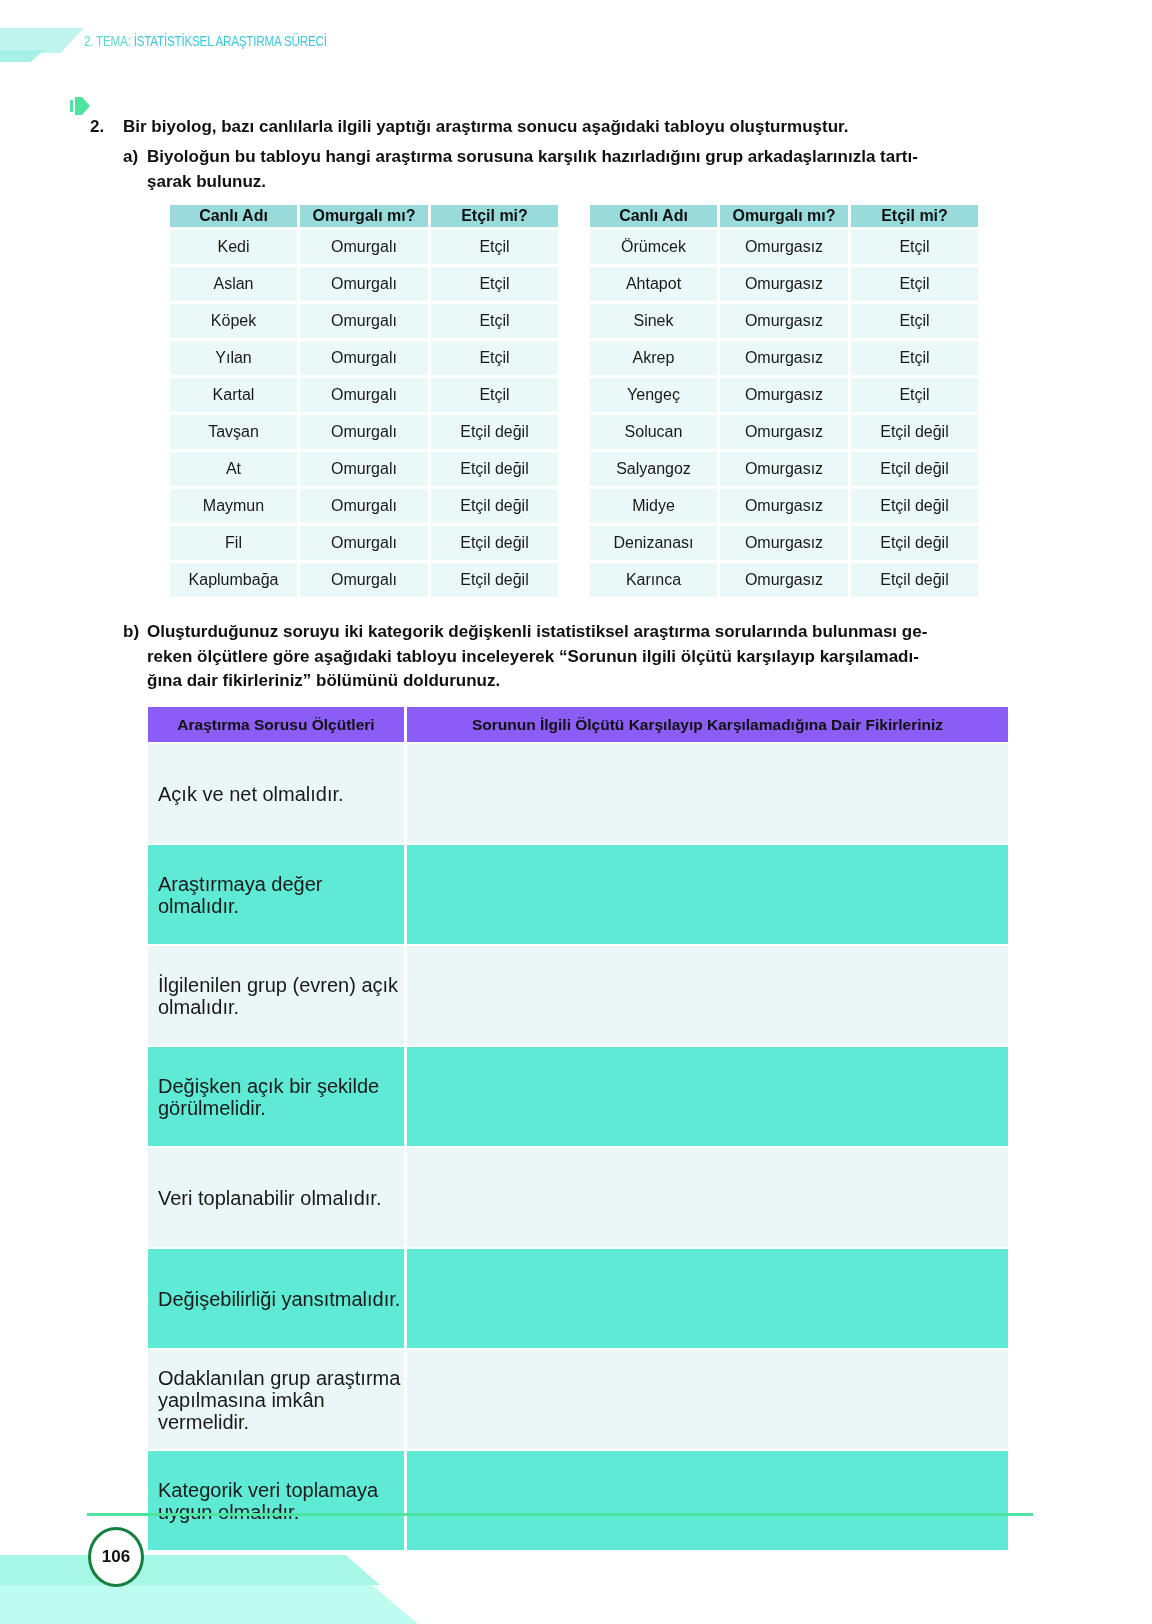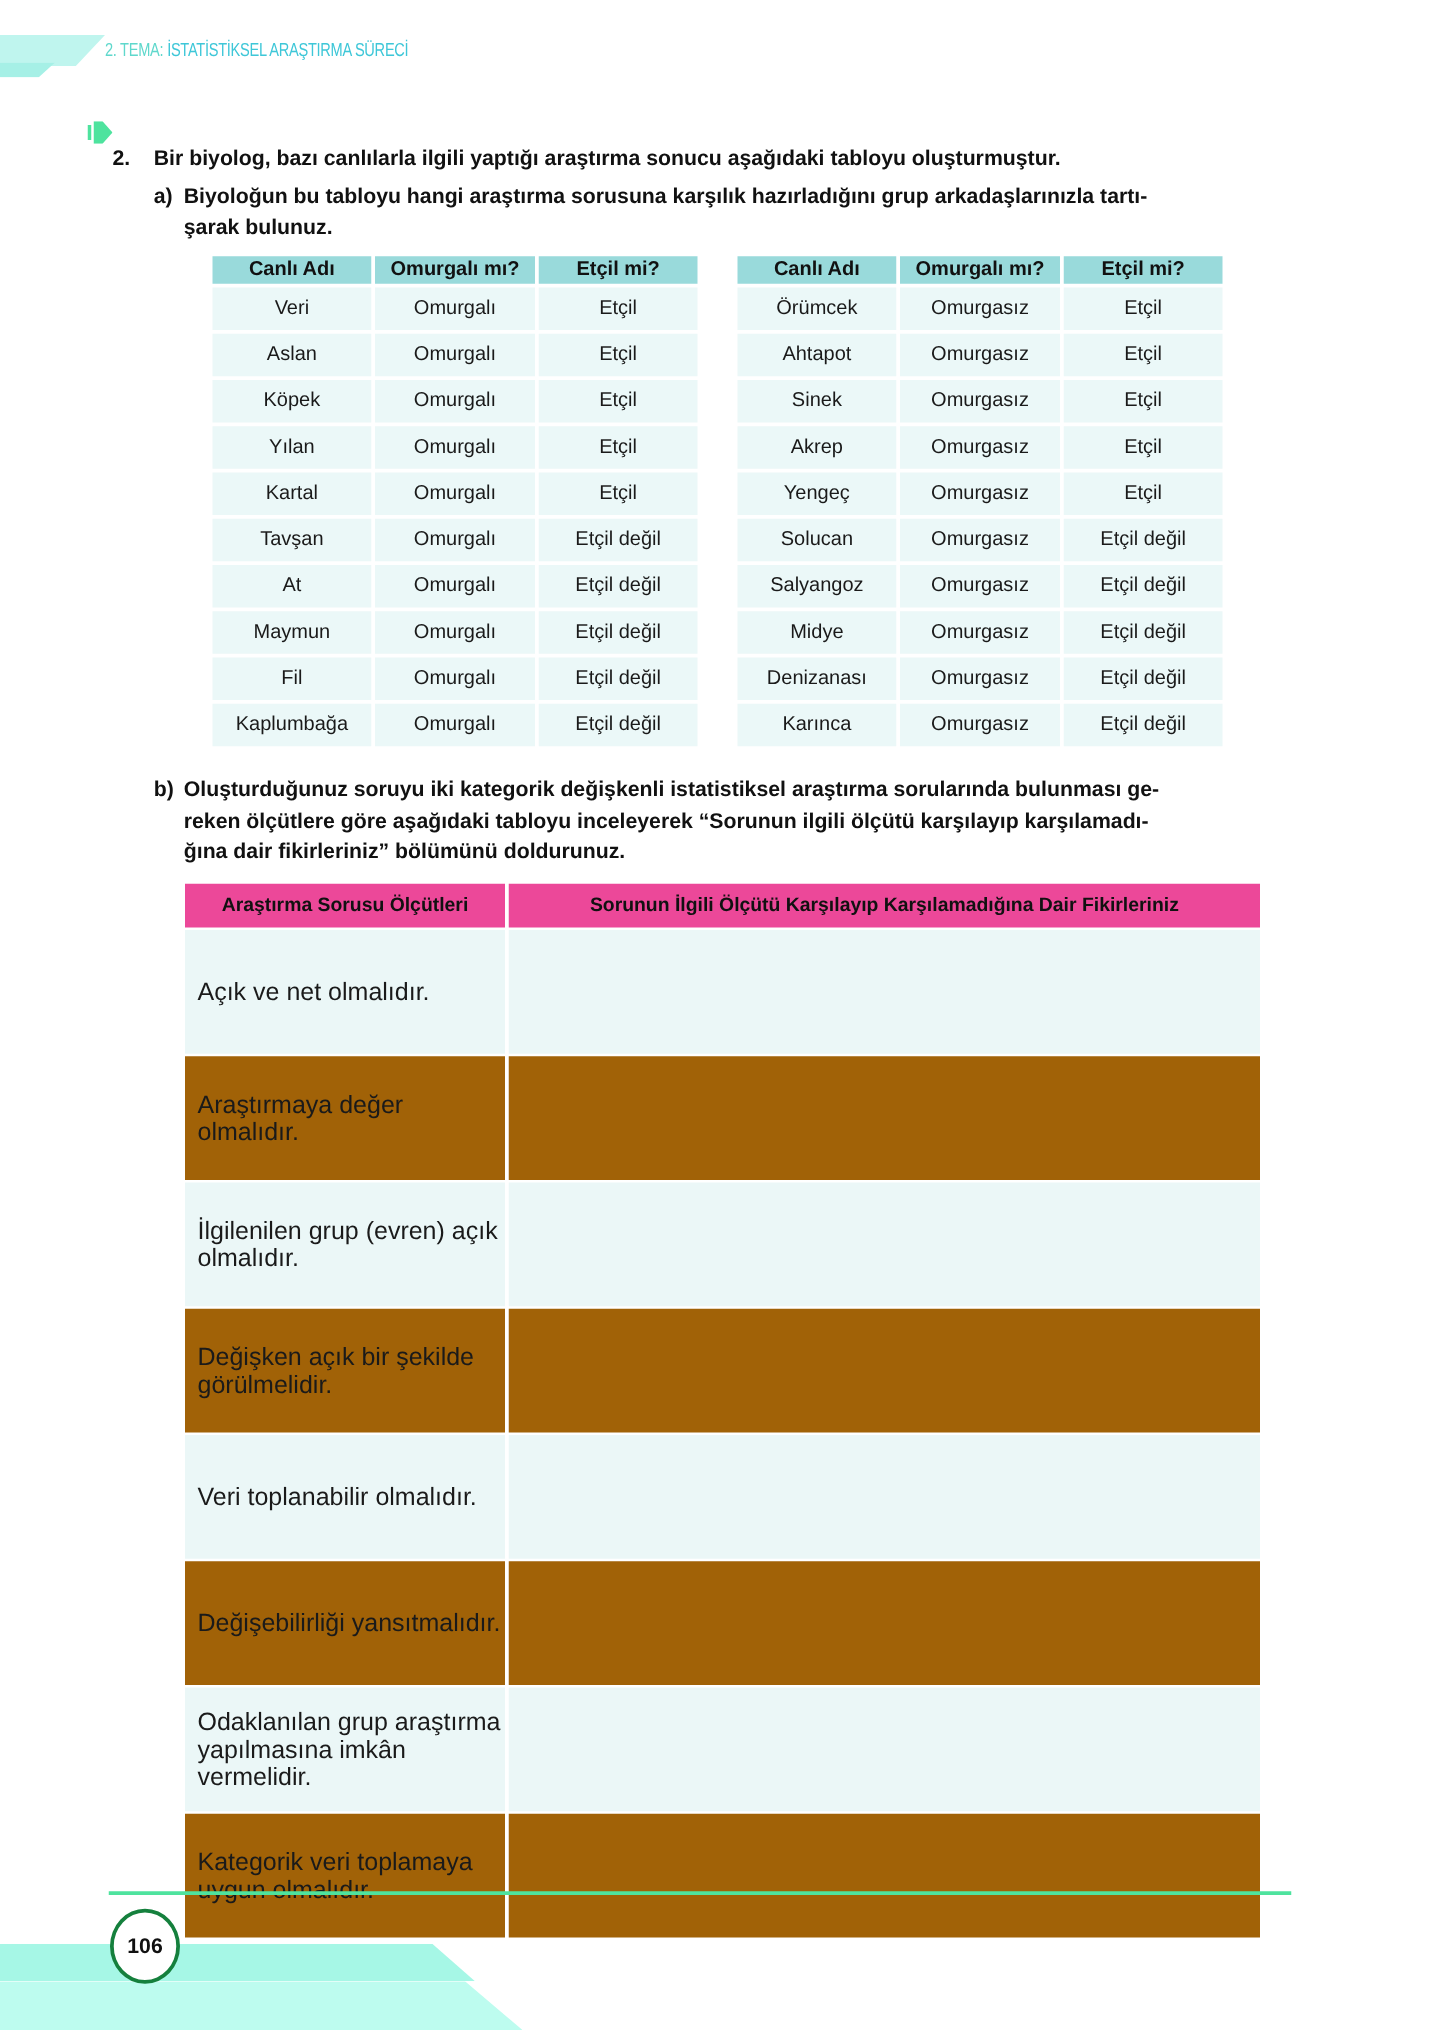--- a/index.html
+++ b/index.html
@@ -30,26 +30,26 @@
     table.animals { position: absolute; top: 202px; border-collapse: separate; border-spacing: 3px; }
     table.animals.left { left: 167px; }
     table.animals.right { left: 587px; }
     table.animals th { background: #99dadb; font-weight: bold; font-size: 16px; height: 22px; text-align: center; color: #111; }
     table.animals td { background: #ebf8f8; font-size: 16px; height: 34px; text-align: center; color: #1a1a1a; }
     table.animals .c1 { width: 127px; }
     table.animals .c2 { width: 128px; }
     table.animals .c3 { width: 127px; }
 
     table.criteria { position: absolute; left: 145px; top: 705px; border-collapse: separate; border-spacing: 3px 2px; }
-    table.criteria th { background: #ec4899; font-weight: bold; font-size: 15.5px; height: 35px; text-align: center; color: #111; }
+    table.criteria th { background: #8b5cf6; font-weight: bold; font-size: 15.5px; height: 35px; text-align: center; color: #111; }
     table.criteria th.cc1 { width: 256px; }
     table.criteria th.cc2 { width: 601px; }
     table.criteria td { height: 99px; font-size: 20px; color: #1a1a1a; vertical-align: middle; padding-left: 10px; line-height: 22px; }
     table.criteria tr.light td { background: #ebf7f7; }
-    table.criteria tr.dark td { background: #a16207; }
+    table.criteria tr.dark td { background: #5eead4; }
     table.criteria td.answer { padding: 0; }
 
     .footer-line { position: absolute; left: 87px; top: 1513px; width: 946px; height: 3px; background: #4ee39e; }
     .foot-band1 { position: absolute; left: 0; top: 1555px; width: 380px; height: 30px; background: #a6f7e6;
       clip-path: polygon(0 0, 91% 0, 100% 100%, 0 100%); }
     .foot-band2 { position: absolute; left: 0; top: 1585px; width: 418px; height: 39px; background: #bdfcef;
       clip-path: polygon(0 0, 89% 0, 100% 100%, 0 100%); }
     .page-circle { position: absolute; left: 88px; top: 1527px; width: 56px; height: 60px; border-radius: 50%; background: #ffffff; border: 3px solid #15803d;
       display: flex; align-items: center; justify-content: center; }
     .page-num { font-weight: bold; font-size: 17px; color: #111; }
@@ -78,21 +78,21 @@
 <table class="animals left">
   <thead>
     <tr>
       <th class="c1">Canlı Adı</th>
       <th class="c2">Omurgalı mı?</th>
       <th class="c3">Etçil mi?</th>
     </tr>
   </thead>
   <tbody>
     <tr>
-        <td>Veri</td>
+        <td>Kedi</td>
         <td>Omurgalı</td>
         <td>Etçil</td>
       </tr>
     <tr>
         <td>Aslan</td>
         <td>Omurgalı</td>
         <td>Etçil</td>
       </tr>
     <tr>
         <td>Köpek</td>

